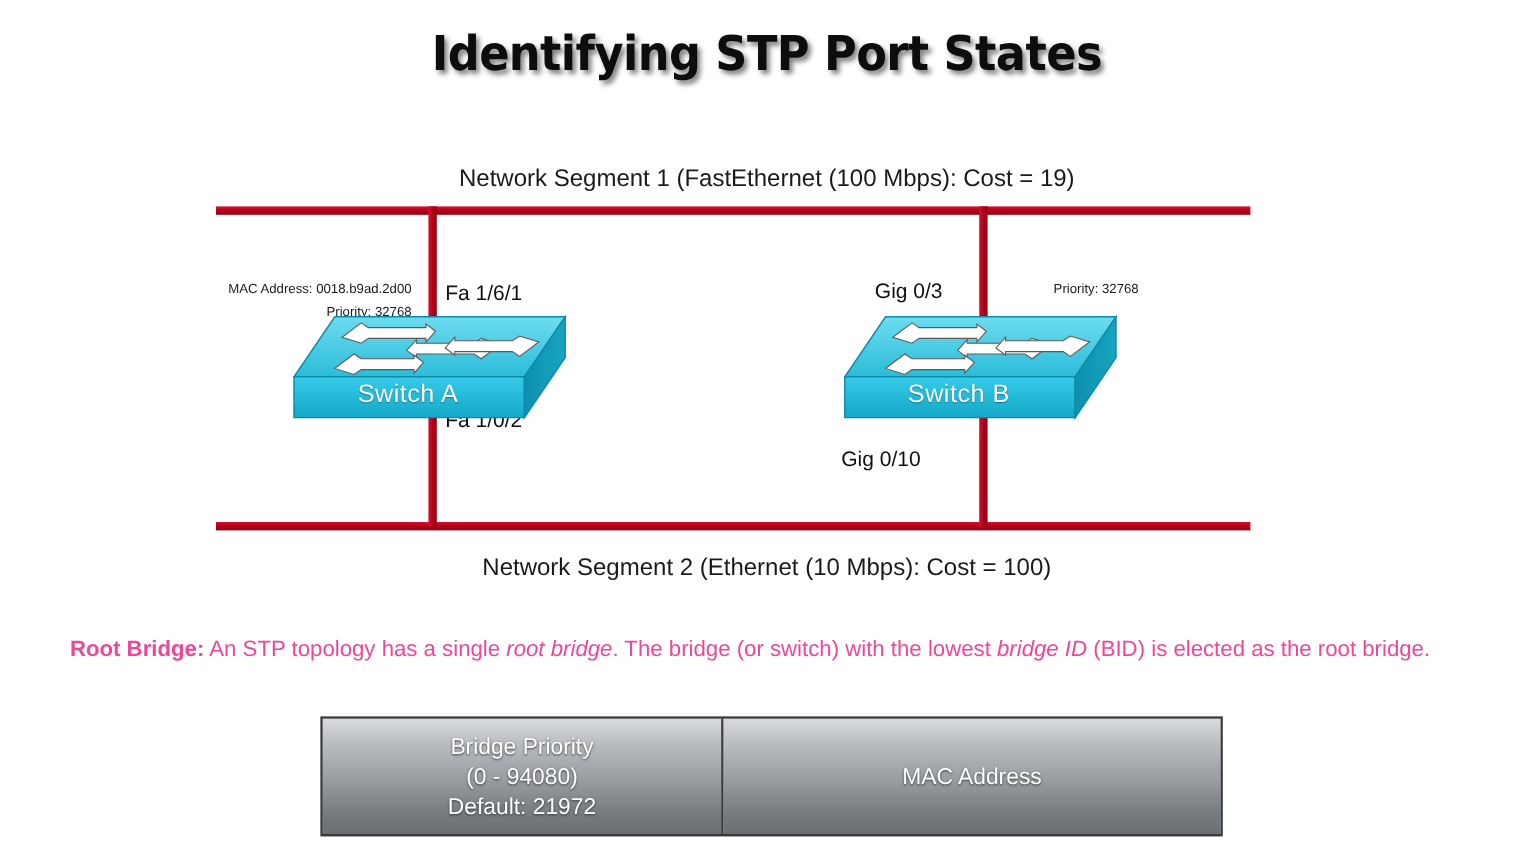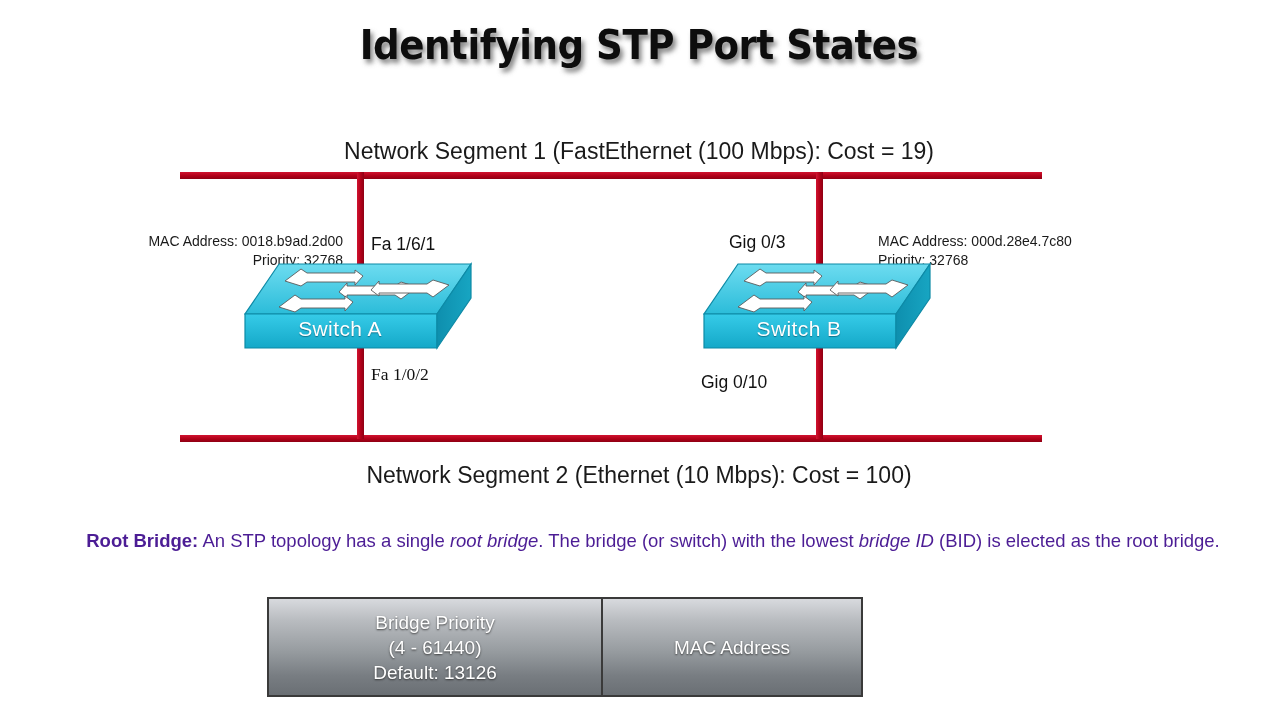--- a/index.html
+++ b/index.html
@@ -37,21 +37,21 @@
     white-space: nowrap;
   }
 
   
   .seg-label {
     position: absolute;
     width: 1278px;
     left: 0;
     text-align: center;
     font-family: "Liberation Sans", sans-serif;
-    font-size: 23px;
+    font-size: 20px;
     color: #1a1a1a;
     white-space: nowrap;
   }
   .seg-label.top { top: 138px; }
   .seg-label.bottom { top: 462px; text-align: center; }
 
   
   .bus {
     position: absolute;
     background: #c00020;
@@ -67,37 +67,37 @@
     background: linear-gradient(90deg, #d11330 0%, #b00018 55%, #8f0014 100%);
   }
   .drop.a-top    { left: 357px; top: 172px; height: 110px; }
   .drop.a-bottom { left: 357px; top: 340px; height: 99px;  }
   .drop.b-top    { left: 816px; top: 172px; height: 110px; }
   .drop.b-bottom { left: 816px; top: 340px; height: 99px;  }
 
   
   .info {
     position: absolute;
-    font-size: 14px;
+    font-size: 11px;
     color: #1a1a1a;
     line-height: 19px;
     white-space: nowrap;
   }
   .info.left  { left: 105px; top: 232px; text-align: right; width: 238px; }
   .info.right { left: 878px; top: 232px; text-align: left;  width: 260px; }
 
   
   .port {
     position: absolute;
     font-size: 17.5px;
     color: #111111;
     white-space: nowrap;
   }
   .port.fa1  { left: 371px; top: 234px; }
-  .port.fa2  { left: 371px; top: 364px; font-family: Liberation Serif, serif; }
+  .port.fa2  { left: 371px; top: 340px; }
   .port.gig9 { left: 729px; top: 232px; }
   .port.gig10{ left: 701px; top: 372px; }
 
   
   .switch {
     position: absolute;
     width: 230px;
     height: 95px;
   }
   .switch.a { left: 243px; top: 262px; }
@@ -115,37 +115,37 @@
     font-size: 21px;
     color: #ffffff;
     letter-spacing: 0.4px;
     text-shadow: 0 1px 1px rgba(0,60,80,0.55);
     pointer-events: none;
   }
 
   
   .definition {
     position: absolute;
-    left: 64px;
+    left: 36px;
     top: 527px;
     width: 1178px;
     text-align: center;
     font-size: 18.5px;
     line-height: 28px;
-    color: #4c1d95;
+    color: #ec4899;
   }
   .definition b { font-weight: bold; }
   .definition i { font-style: italic; }
 
   
   .bid-table {
     position: absolute;
     left: 267px;
     top: 597px;
-    width: 596px;
+    width: 752px;
     height: 100px;
     display: flex;
     border: 2px solid #3a3a3a;
     box-sizing: border-box;
     background: #e5e5e5;
   }
   .bid-cell {
     position: relative;
     display: flex;
     align-items: center;
@@ -187,21 +187,20 @@
   <div class="drop a-bottom"></div>
   <div class="drop b-top"></div>
   <div class="drop b-bottom"></div>
 
   <div class="info left">
     <div>MAC Address: 0018.b9ad.2d00</div>
     <div>Priority: 32768</div>
   </div>
 
   <div class="info right">
-    <div>MAC Address: 000d.28e4.7c80</div>
     <div>Priority: 32768</div>
   </div>
 
   <div class="port fa1">Fa 1/6/1</div>
   <div class="port fa2">Fa 1/0/2</div>
   <div class="port gig9">Gig 0/3</div>
   <div class="port gig10">Gig 0/10</div>
 
   <div class="switch a">
     <svg width="230" height="95" viewBox="0 0 230 95">
@@ -268,22 +267,22 @@
   <div class="seg-label bottom">Network Segment 2 (Ethernet (10 Mbps): Cost = 100)</div>
 
   <div class="definition">
     <b>Root Bridge:</b><span> An STP topology has a single </span><i>root bridge</i><span>. The bridge (or switch) with the lowest </span><i>bridge ID</i><span> (BID) is elected as the root bridge.</span>
   </div>
 
   <div class="bid-table">
     <div class="bid-cell priority">
       <div class="bid-lines">
         <span>Bridge Priority</span>
-        <span>(4 - 61440)</span>
-        <span>Default: 13126</span>
+        <span>(0 - 94080)</span>
+        <span>Default: 21972</span>
       </div>
     </div>
     <div class="bid-cell mac">
       <span>MAC Address</span>
     </div>
   </div>
 
 </div>
 
 </body></html>

